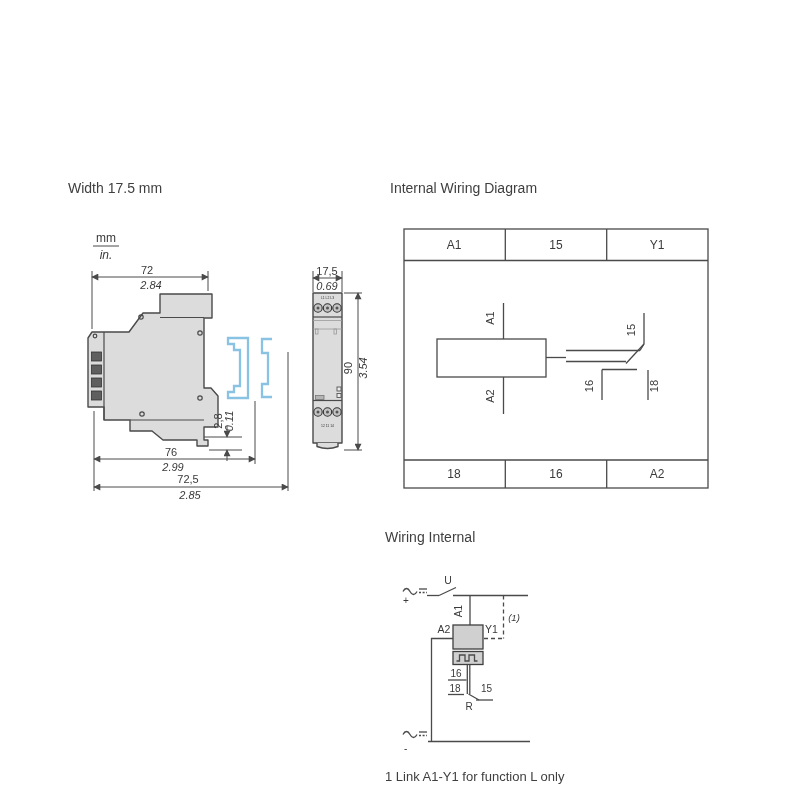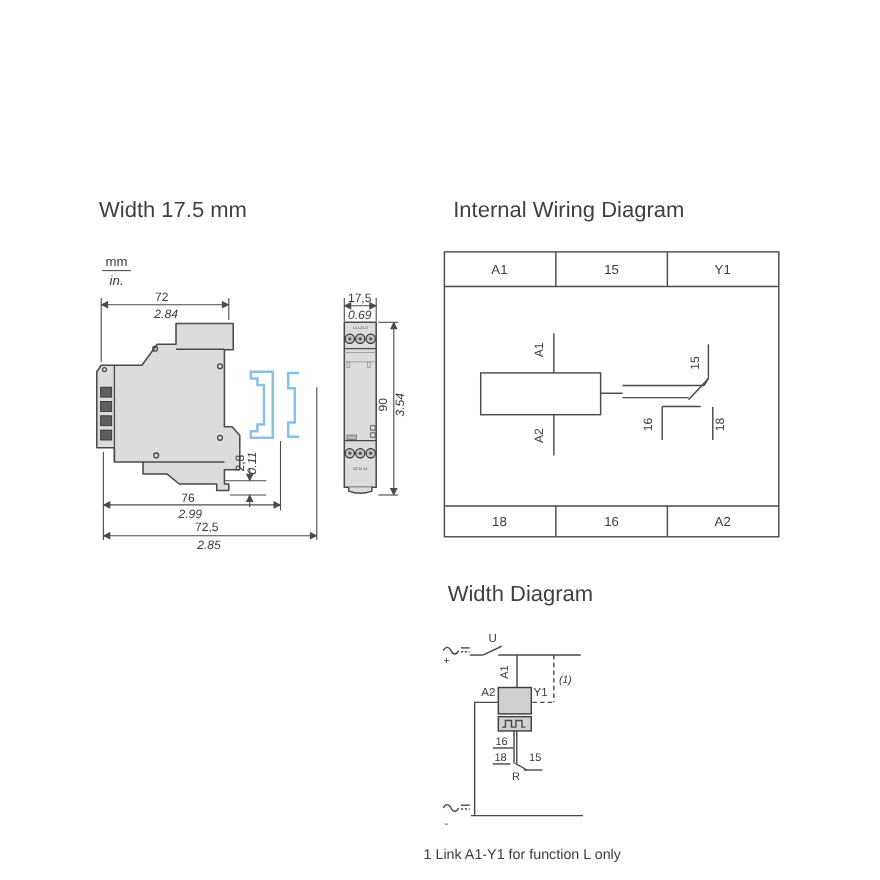--- a/index.html
+++ b/index.html
@@ -1,17 +1,17 @@
 <!DOCTYPE html>
 <html><head>
 <meta charset="utf-8">
 <style>
   html,body{margin:0;padding:0;background:#ffffff;}
   body{width:800px;height:800px;position:relative;font-family:"Liberation Sans",sans-serif;color:#3a3a3a;overflow:hidden;}
-  .heading{position:absolute;font-size:20px;color:#3f3f3f;margin-left:22px;}
+  .heading{position:absolute;font-size:14px;color:#3f3f3f;}
   .footnote{position:absolute;font-size:13px;color:#3f3f3f;text-align:right;}
   svg{position:absolute;overflow:visible;}
   svg text{fill:#3a3a3a;font-family:"Liberation Sans",sans-serif;}
   .s12{font-size:12px}.s11{font-size:11px}.s10{font-size:10px}.s105{font-size:10.5px}.s95{font-size:9.5px}
   .i{font-style:italic}
   .tiny{font-size:3.4px;fill:#333}
   .mid{text-anchor:middle}
   .fil{fill:#dcdcdc;stroke:#4a4a4a;stroke-width:1.4;stroke-linejoin:round;}
   .oln{fill:none;stroke:#4a4a4a;stroke-width:1.2;stroke-linejoin:round;}
   .dln{fill:none;stroke:#4a4a4a;stroke-width:1;}
@@ -22,21 +22,21 @@
   .dash2{stroke-dasharray:2 1.6;}
   .slot{fill:#5f5f5f;stroke:#333;stroke-width:0.8;}
   .screw{fill:#c4c4c4;stroke:#333;stroke-width:1.1;}
   .wirebox{fill:#d0d0d0;stroke:#3f3f3f;stroke-width:1.3;}
 </style>
 </head>
 <body>
 
 <div class="heading" style="left:68px;top:180px">Width 17.5 mm</div>
 <div class="heading" style="left:390px;top:180px">Internal Wiring Diagram</div>
-<div class="heading" style="left:385px;top:529px">Width Diagram</div>
+<div class="heading" style="left:385px;top:529px">Wiring Internal</div>
 <div class="footnote" style="left:385px;top:769px">1 Link A1-Y1 for function L only</div>
 
 <svg style="left:55px;top:220px" width="320" height="290" viewBox="55 220 320 290">
   <defs>
     <marker id="ar1" viewBox="0 0 10 10" refX="9" refY="5" markerWidth="9" markerHeight="7" orient="auto-start-reverse">
         <path d="M0,0 L10,5 L0,10 z" fill="#4a4a4a"></path>
       </marker>
   </defs>
 
   <g>

